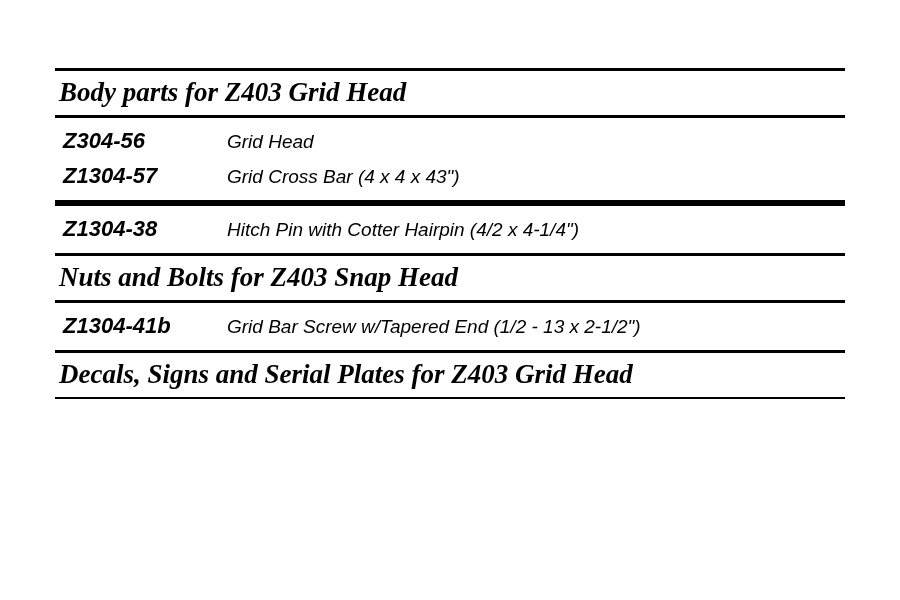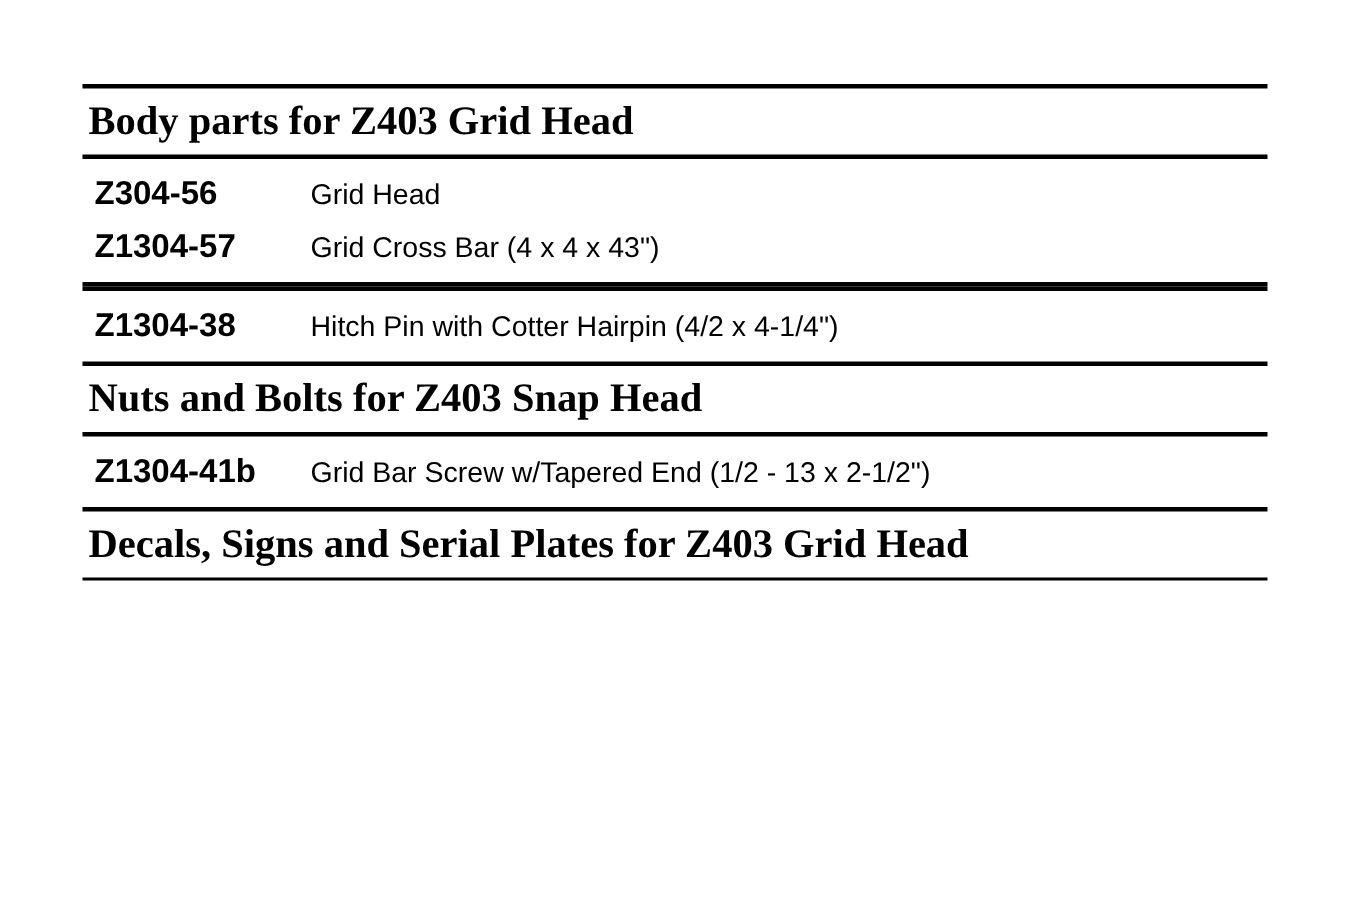--- a/index.html
+++ b/index.html
@@ -9,22 +9,23 @@
   body {
     width: 900px;
     height: 600px;
     background: #ffffff;
     font-family: "Liberation Sans", sans-serif;
     overflow: hidden;
   }
   #parts-catalog {
     position: absolute;
     left: 55px;
-    top: 56px;
+    top: 68px;
     width: 790px;
+    font-style: italic;
   }
   .section {
     width: 100%;
   }
   .rule {
     width: 100%;
     background: #000000;
     height: 3px;
   }
   .rule.thin {
@@ -40,20 +41,21 @@
     white-space: nowrap;
   }
   .rows {
     padding: 6px 0 6px 0;
   }
   .part-row {
     display: flex;
     align-items: baseline;
     padding: 4px 0 5px 0;
     white-space: nowrap;
+    gap: 20px;
   }
   .part-number {
     font-family: "Liberation Sans", sans-serif;
     font-weight: bold;
     font-size: 22px;
     color: #000000;
     width: 152px;
     flex: 0 0 152px;
     padding-left: 8px;
     box-sizing: border-box;

